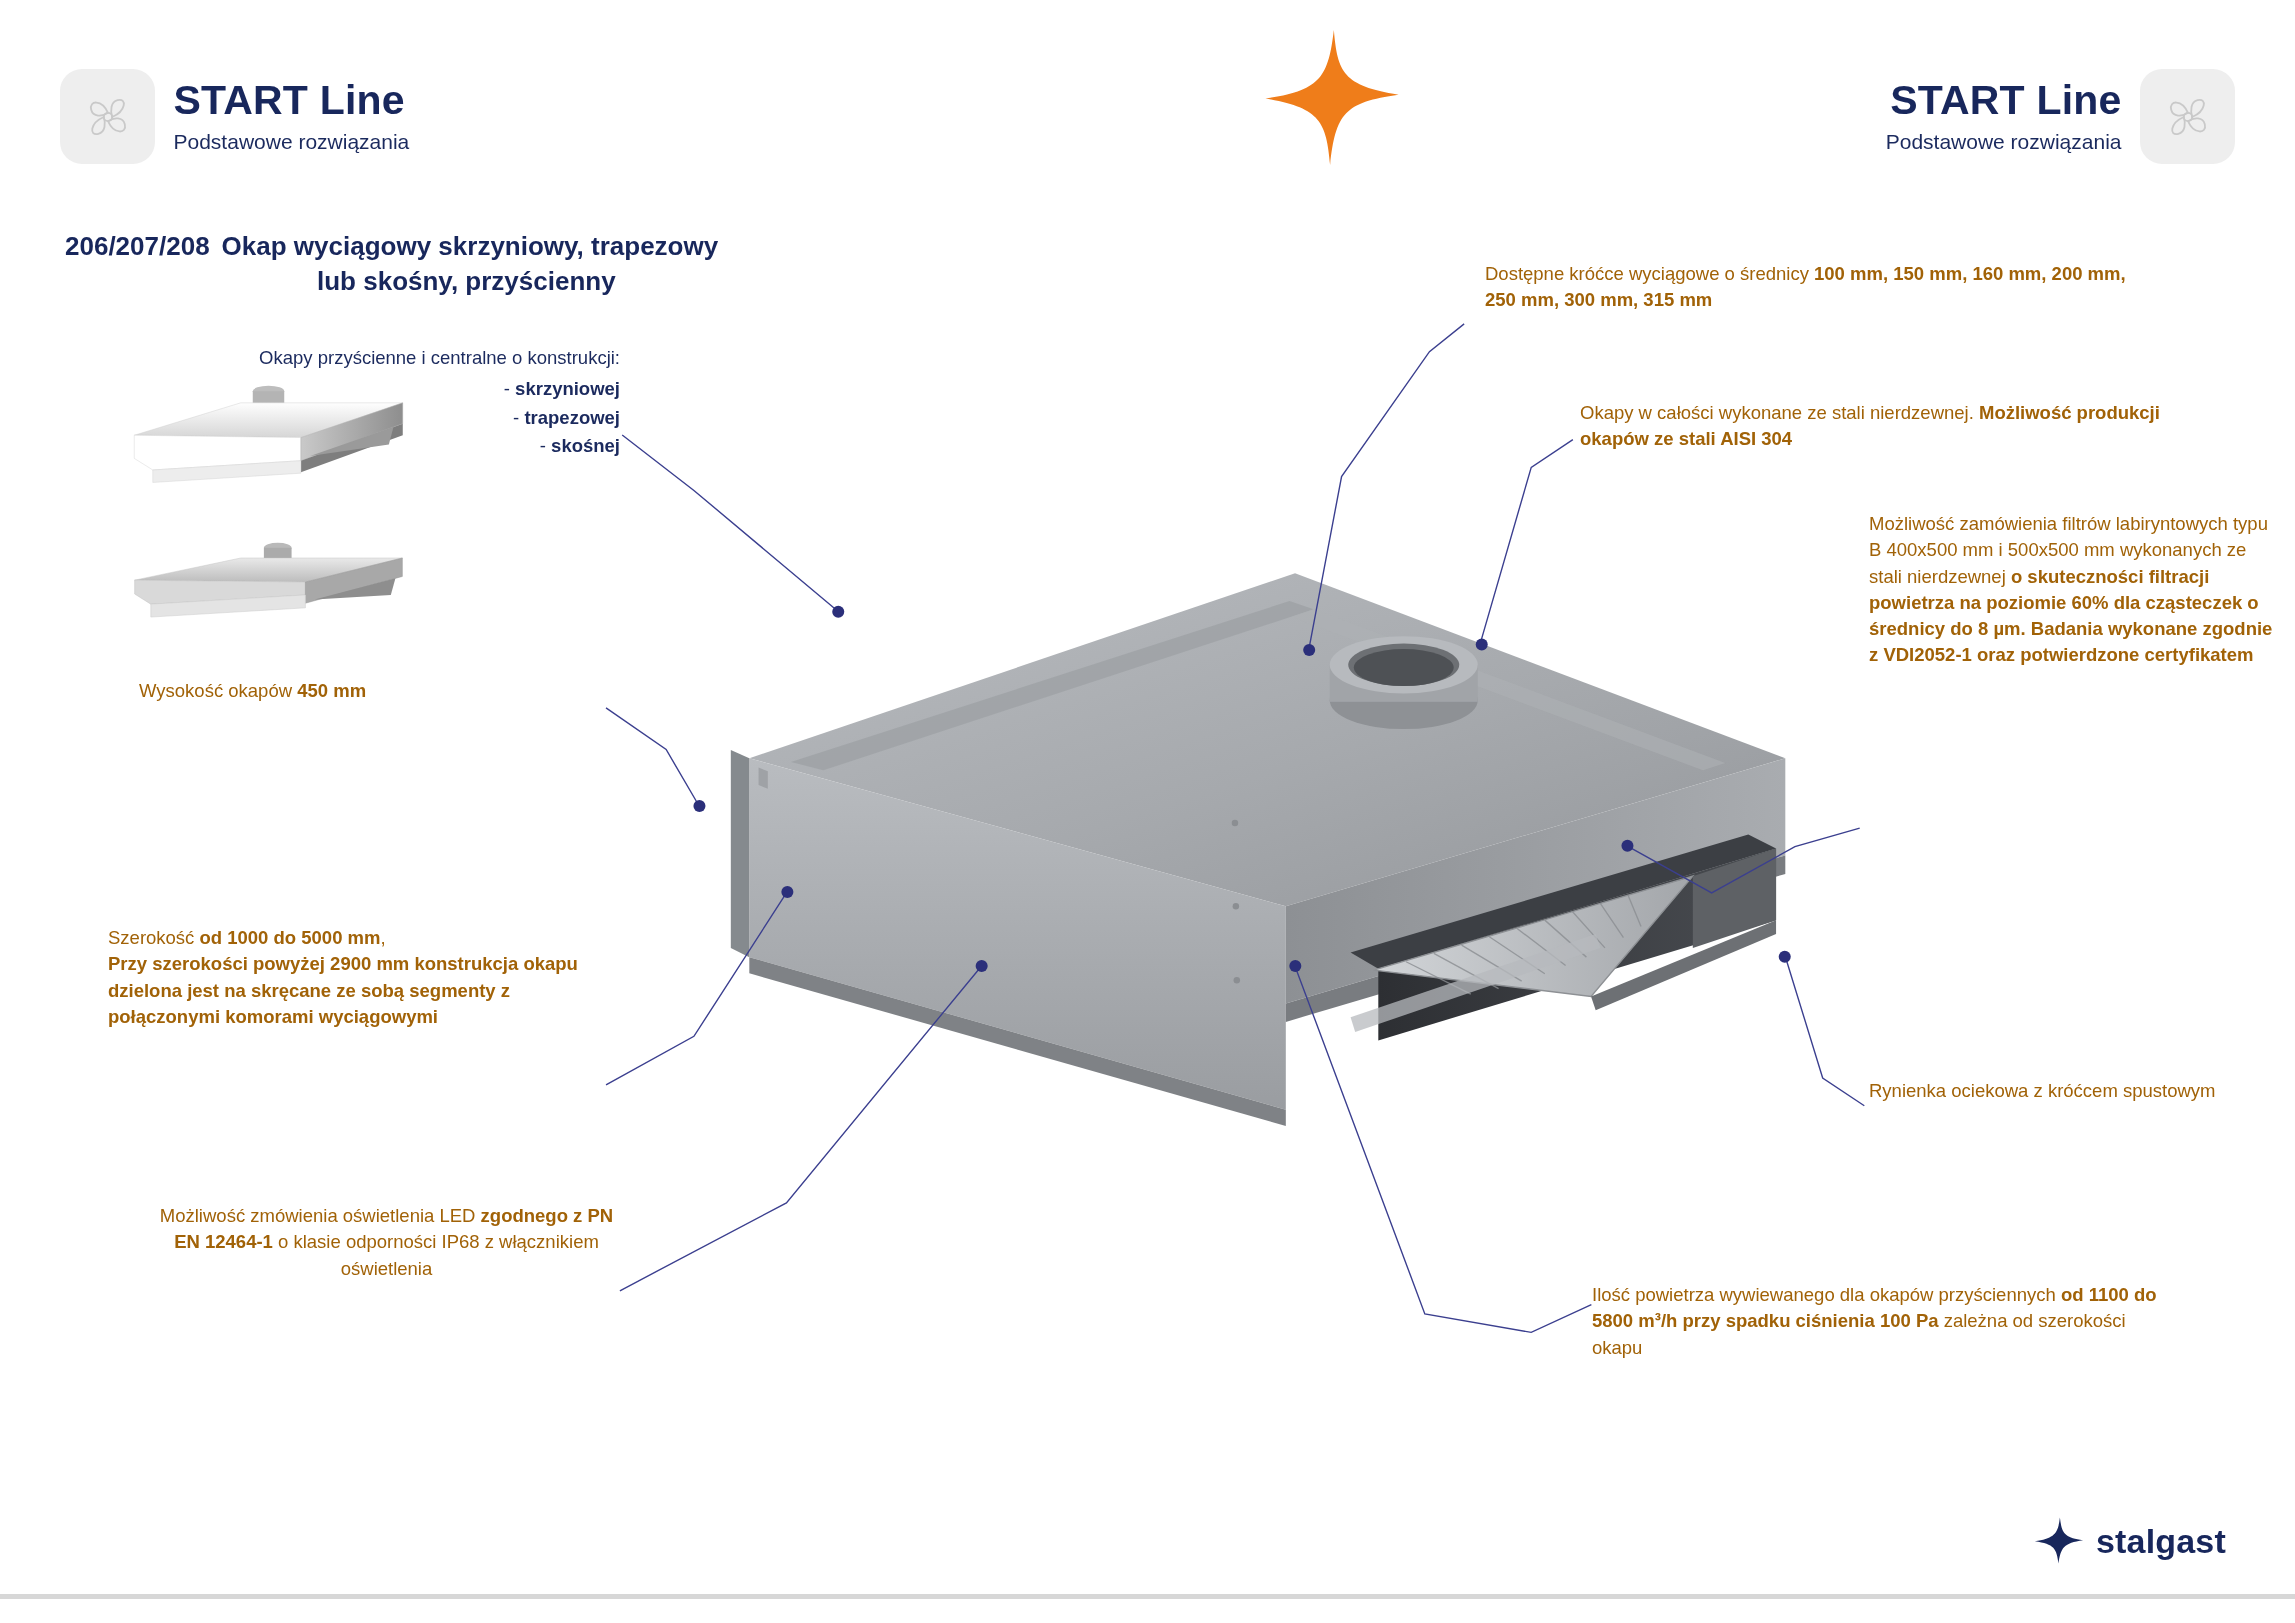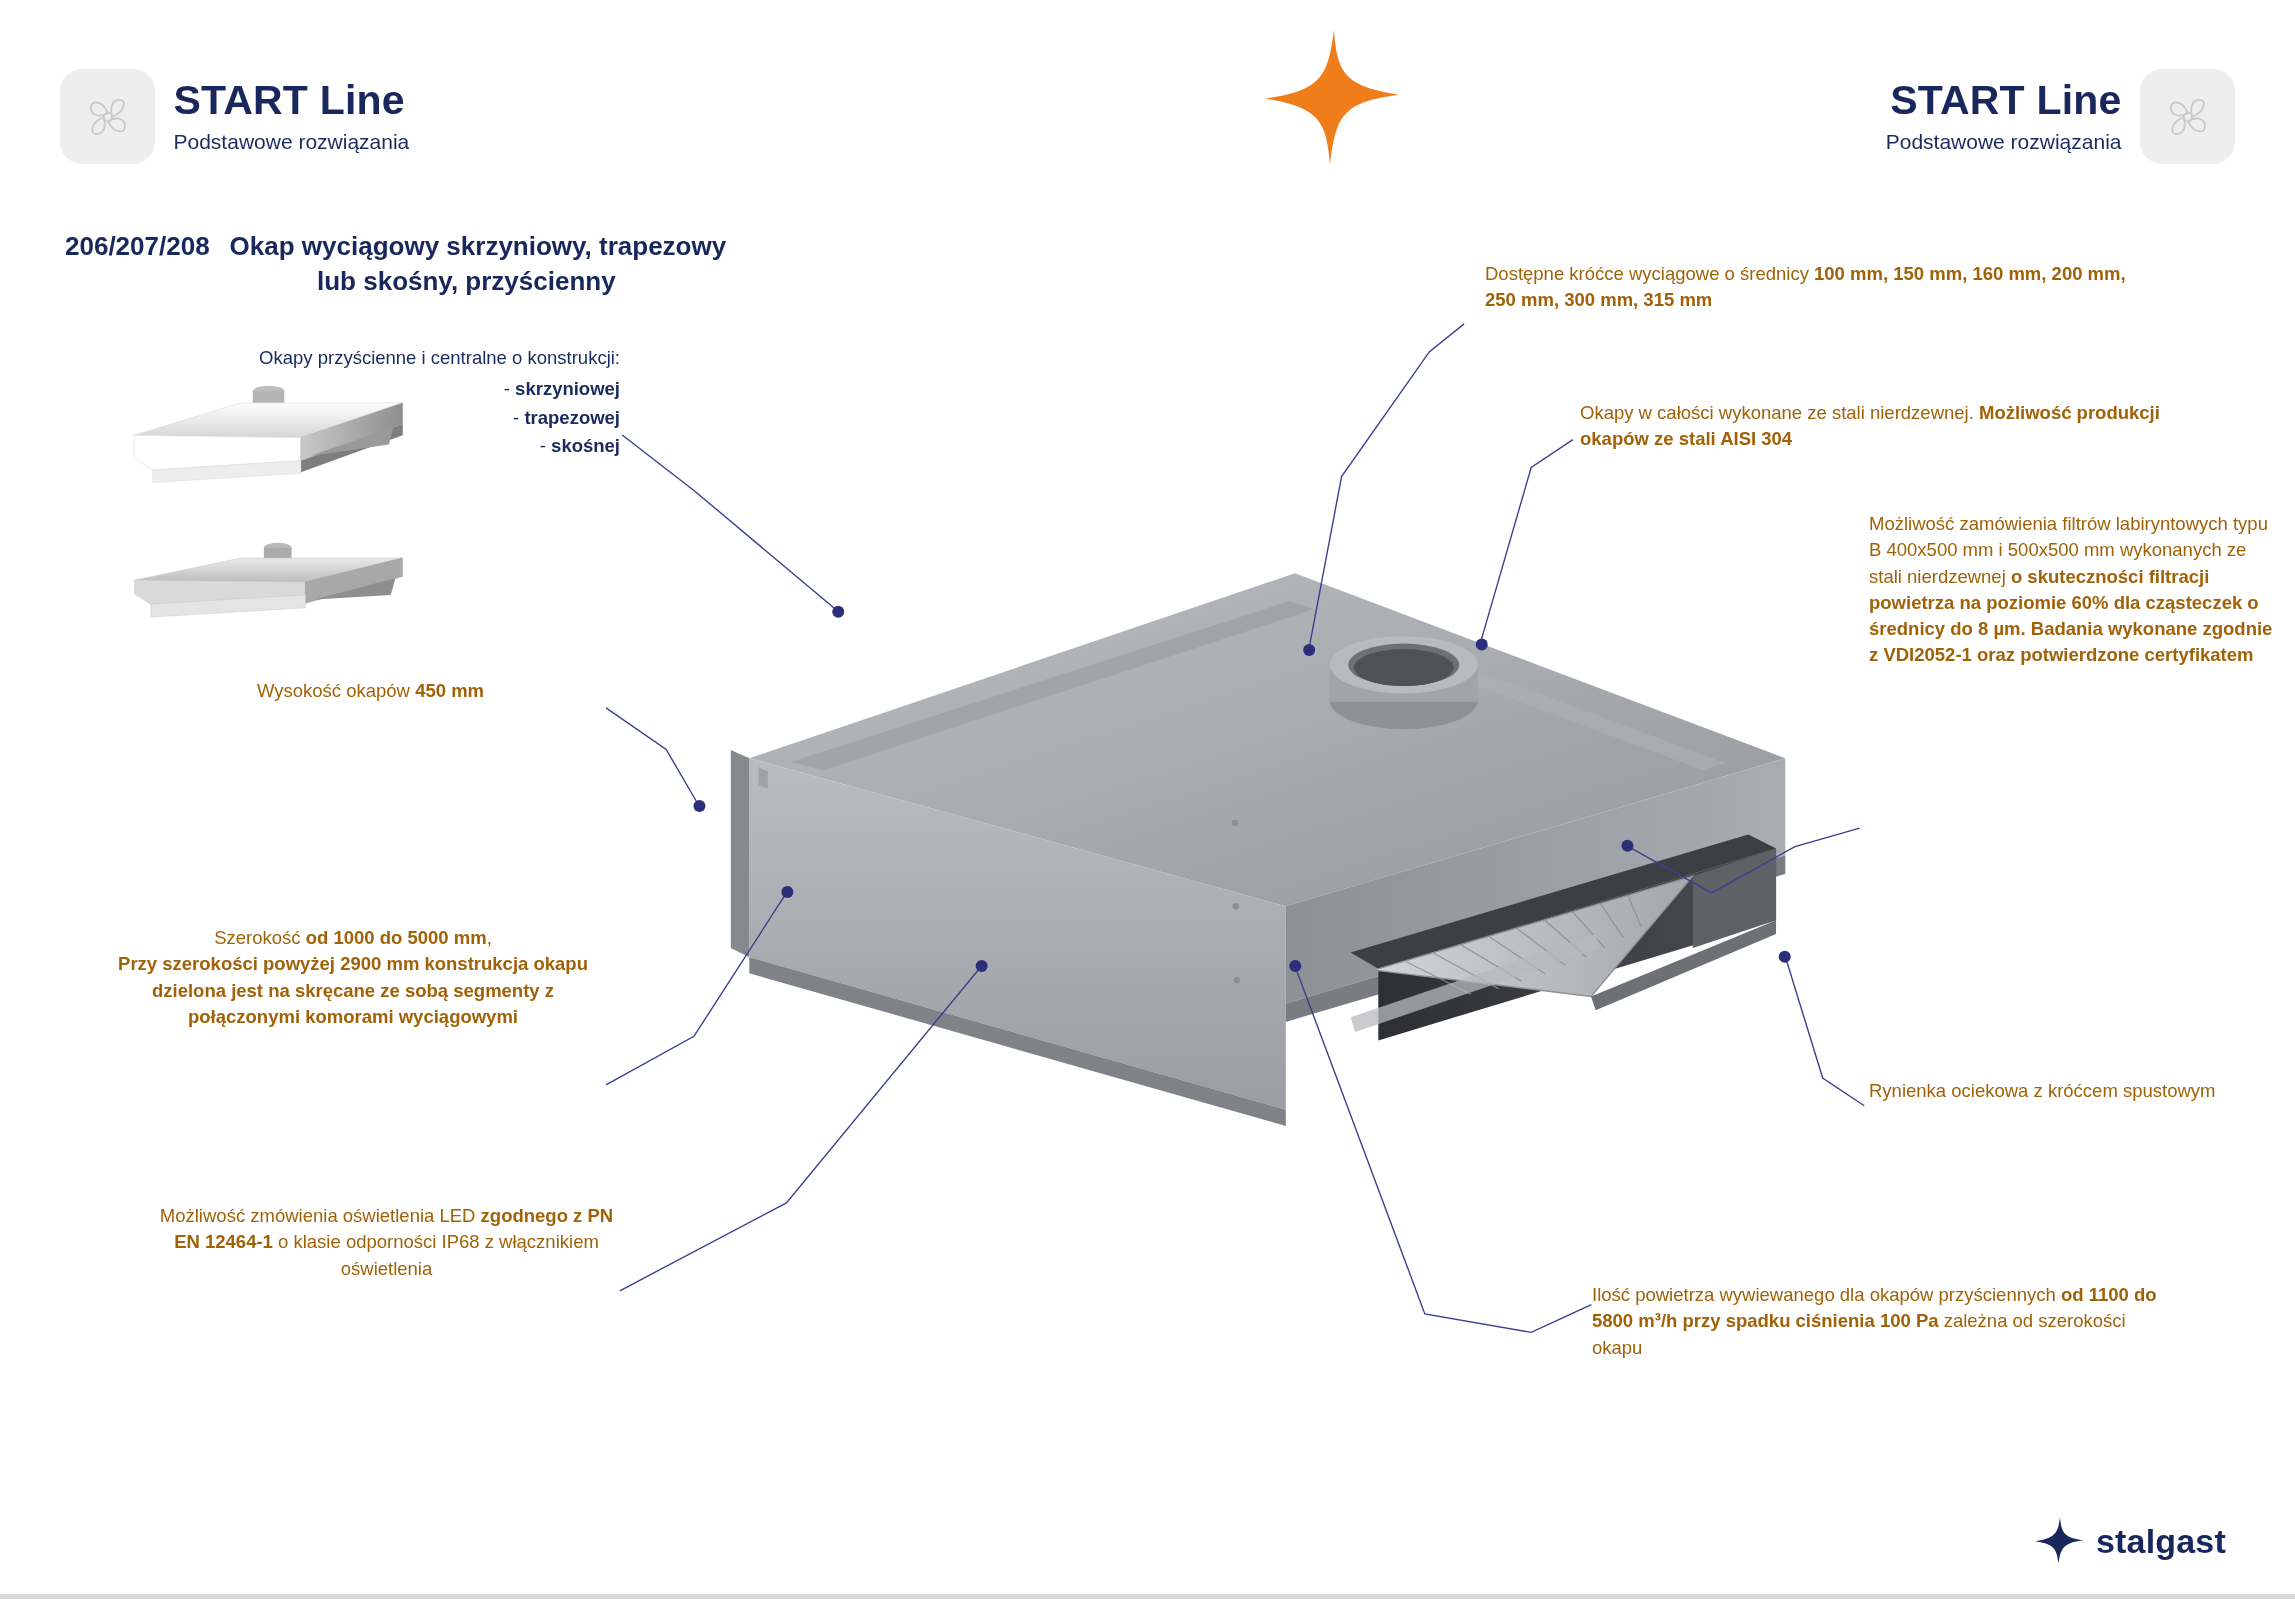--- a/index.html
+++ b/index.html
@@ -66,32 +66,32 @@
   .doc-title {
     position: absolute;
     left: 65px;
     top: 229px;
     width: 833px;
     font-size: 26px;
     font-weight: bold;
     line-height: 1.33;
     color: #18275c;
   }
-  .doc-title .code { margin-right: 20px; }
+  .doc-title .code { margin-right: 12px; }
   .doc-title .l2 { display:block; padding-left: 252px; }
 
   
   .callout {
     position: absolute;
     font-size: 18.5px;
     line-height: 1.42;
     color: #a16207;
   }
   .callout b { font-weight: bold; }
-  .ta-r { text-align: center; }
+  .ta-r { text-align: left; }
   .ta-l { text-align: left; }
   .ta-c { text-align: center; }
 
   
   .variants-head {
     position: absolute;
     left: 130px;
     top: 345px;
     width: 490px;
     text-align: right;

